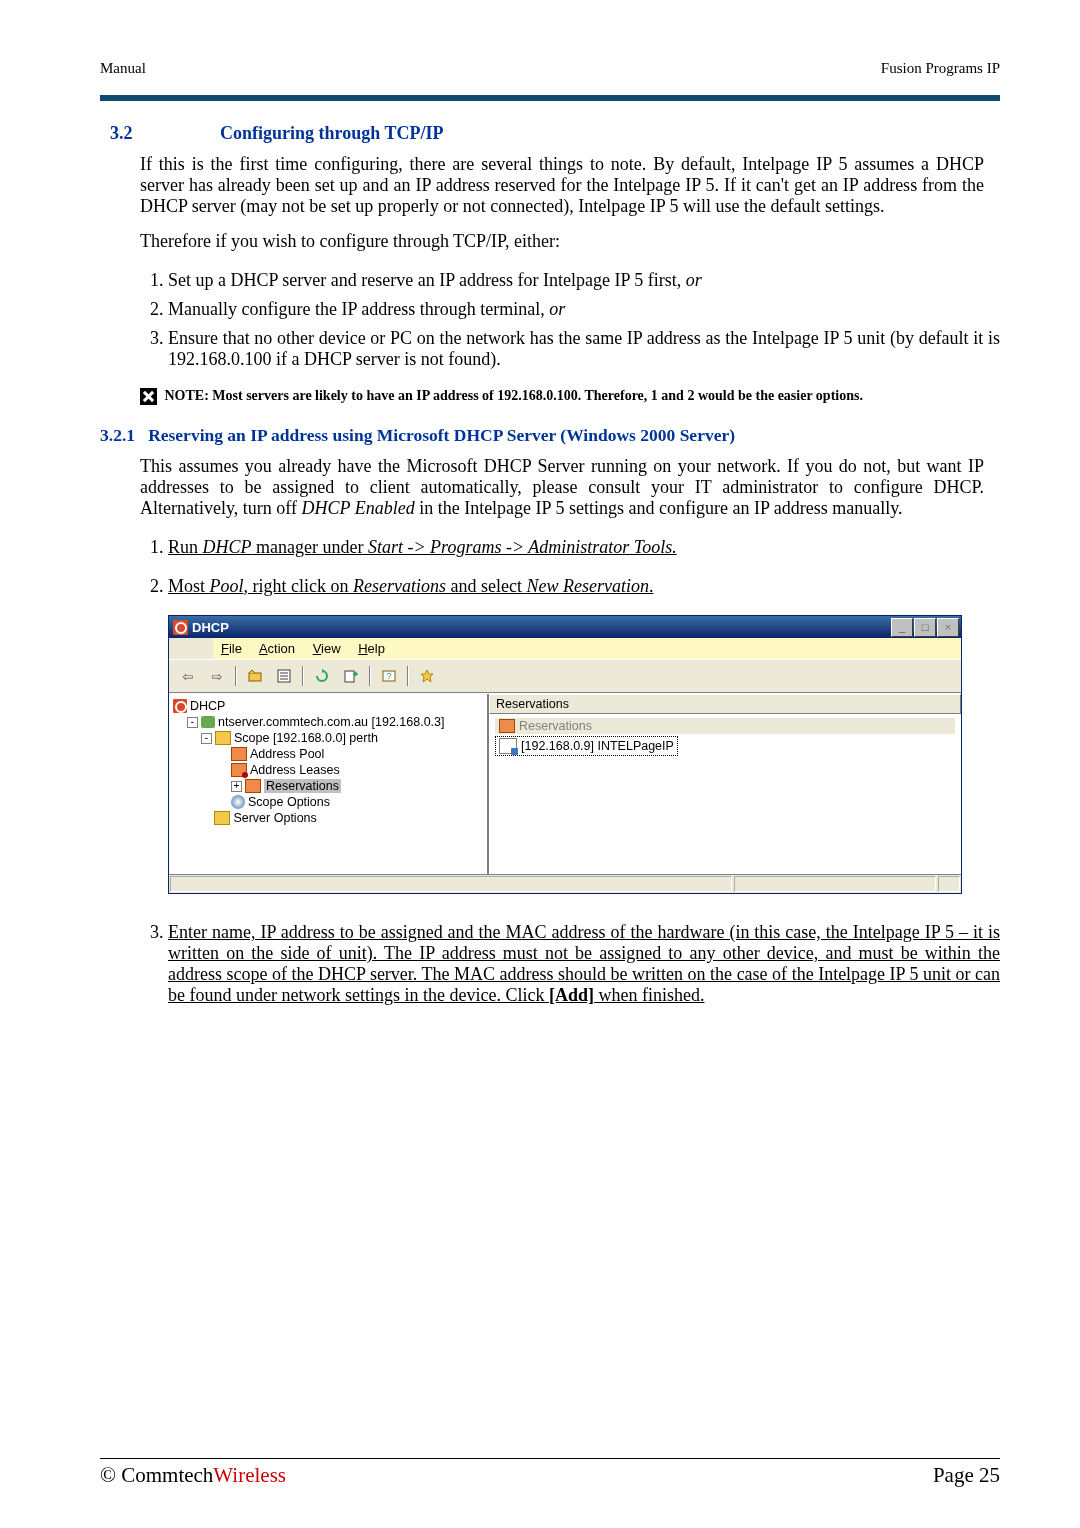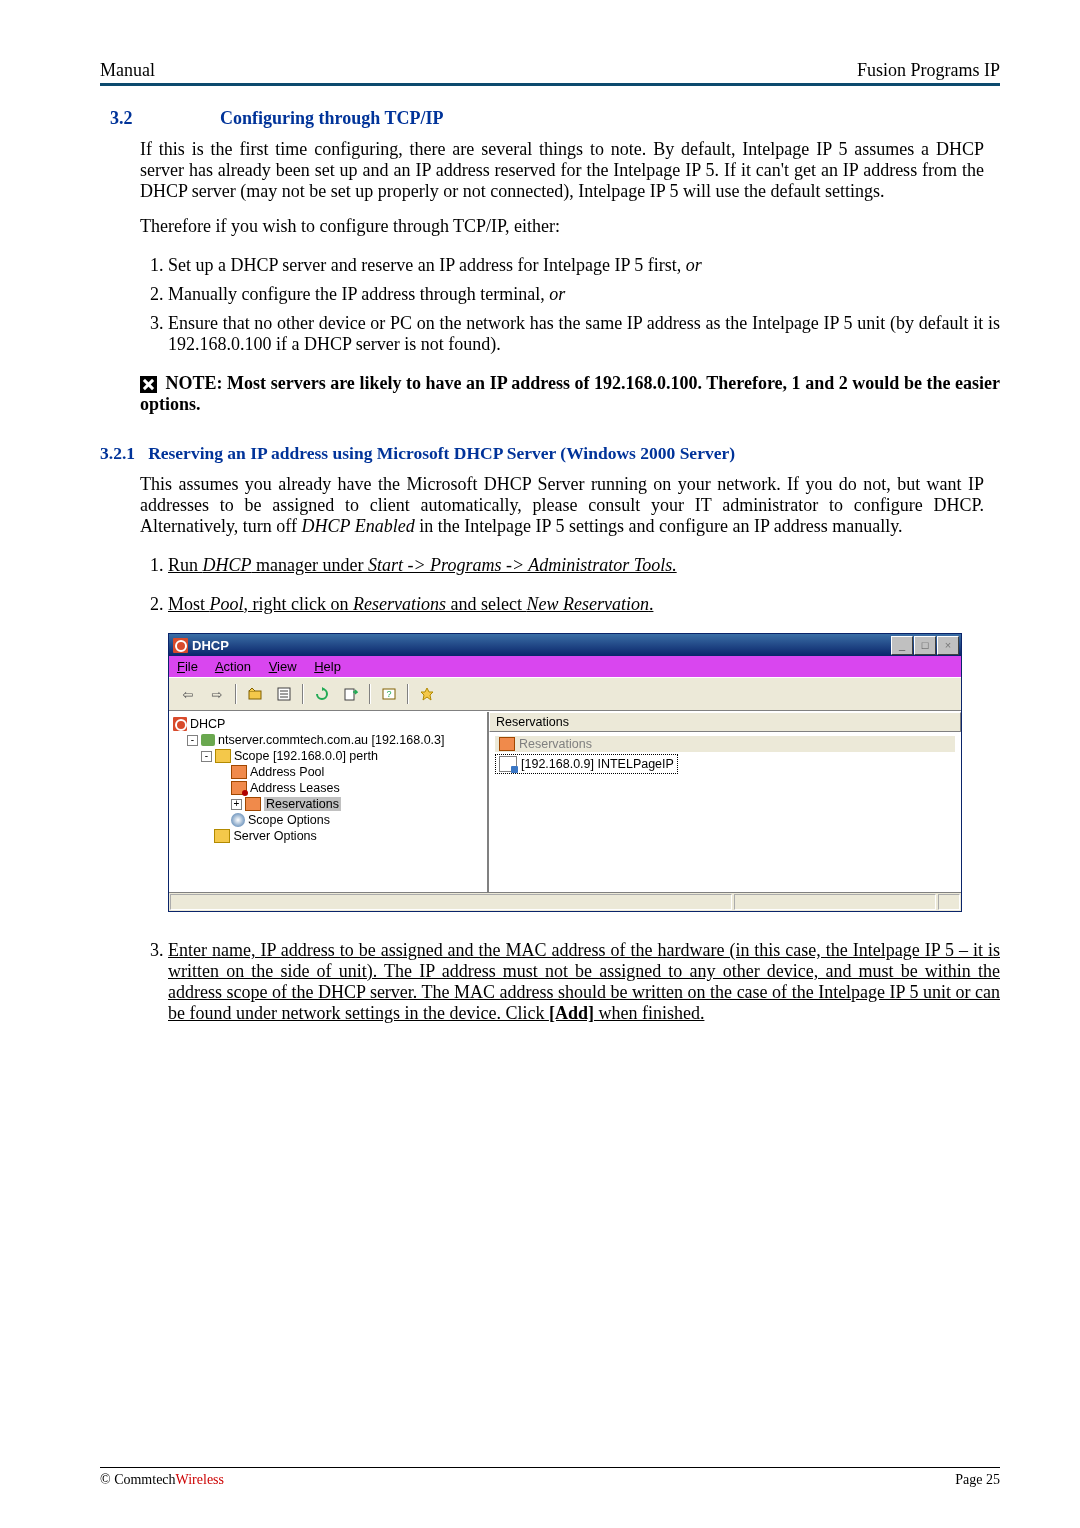--- a/index.html
+++ b/index.html
@@ -12,43 +12,43 @@
   }
   .page {
     padding: 60px 80px 40px 100px;
     box-sizing: border-box;
     min-height: 1528px;
     position: relative;
   }
   .header-bar {
     display: flex;
     justify-content: space-between;
-    border-bottom: 3px solid #0c4a6e;
-    padding-bottom: 2px;
+    border-bottom: 6px solid #0c4a6e;
+    padding-bottom: 18px;
     margin-bottom: 22px;
-    font-size: 18px;
+    font-size: 15px;
   }
   .h-sec {
     color: #003399;
     font-weight: bold;
     font-size: 18px;
     margin-bottom: 10px;
   }
   .h-sec .num { display:inline-block; width:110px;margin-left:10px; }
   .body-p {
     font-size: 18px;
     text-align: justify;
     margin: 0 16px 14px 40px;
   }
   ol.numlist {
     font-size:18px; margin-left:40px; padding-left:28px;
   }
   ol.numlist li { margin-bottom:8px; text-align:justify;}
   .note-line {
-    font-size:18px; margin-left:40px; margin-top:6px; margin-bottom:28px; text-align:justify;
+    font-size:14px; margin-left:40px; margin-top:6px; margin-bottom:20px; text-align:justify;
   }
   .note-icon {
     display:inline-block; width:17px; height:17px; background:#000;
     position:relative; vertical-align:middle; margin-right:4px;
   }
   .note-icon::before, .note-icon::after {
     content:''; position:absolute; background:#fff;
   }
   .note-icon::before { width:3px; height:13px; left:7px; top:2px; transform:rotate(45deg);}
   .note-icon::after  { width:3px; height:13px; left:7px; top:2px; transform:rotate(-45deg);}
@@ -77,21 +77,21 @@
     width:15px; height:15px; background:#d84a2b; border-radius:1px; position:relative;
   }
   .dhcp-ico::after { content:''; position:absolute; top:2px; left:2px; width:8px; height:8px;
     border:2px solid #fff; border-radius:50%; }
   .titlebar .btns { display:flex; gap:1px; margin-right:2px;}
   .tb { width:20px; height:17px; background:#c0c0c0; border:1px solid #fff;
     border-right-color:#404040; border-bottom-color:#404040; display:flex; align-items:center; justify-content:center;
     font-size:11px; color:#555;}
   .tb.close { color:#777; }
 
-  .menubar { background:#d946ef; padding:3px 8px; font-size:13px; color:#000; }
+  .menubar { background:#fef9c3; padding:3px 8px; font-size:13px; color:#000;margin-left:44px; }
   .menubar span { margin-right:14px; }
   .menubar .mn u { text-decoration:underline; }
 
   .toolbar { background:#ece9d8; border-top:1px solid #fff; border-bottom:1px solid #808080;
     padding:4px 6px; display:flex; align-items:center; gap:3px;}
   .tbtn { width:24px; height:22px; border:1px solid #ece9d8; display:flex; align-items:center; justify-content:center; color:#555;}
   .tbtn svg { width:14px; height:14px; }
   .sep { width:1px; height:20px; background:#808080; border-right:1px solid #fff; margin:0 2px;}
 
   .panes { display:flex; height:180px; border-top:1px solid #fff;}
@@ -124,21 +124,21 @@
   .ico-rrow{ width:16px;height:14px;background:#fff;border:1px solid #808080;position:relative;}
   .ico-rrow::after{content:'';position:absolute;right:-2px;bottom:-2px;width:7px;height:7px;background:#3a76c4;border-radius:1px;}
 
   .statusbar { height:18px; background:#ece9d8; border-top:1px solid #808080; display:flex;}
   .statusbar .sc { flex:1; border:1px inset #fff; margin:1px;}
   .statusbar .sc2 { width:200px; border:1px inset #fff; margin:1px;}
   .statusbar .sc3 { width:20px; border:1px inset #fff; margin:1px;}
 
   .footer-bar {
     border-top:1px solid #000; display:flex; justify-content:space-between;
-    font-size:14px; padding-top:4px; position:absolute; bottom:40px; left:100px; right:80px;
+    font-size:21px; padding-top:4px; position:absolute; bottom:40px; left:100px; right:80px;
   }
   .footer-bar .cw { }
   .footer-bar .cw .red { color:#cc0000;}
   em { font-style:italic; }
 </style>
 </head>
 <body>
 
 <div class="page">
 

